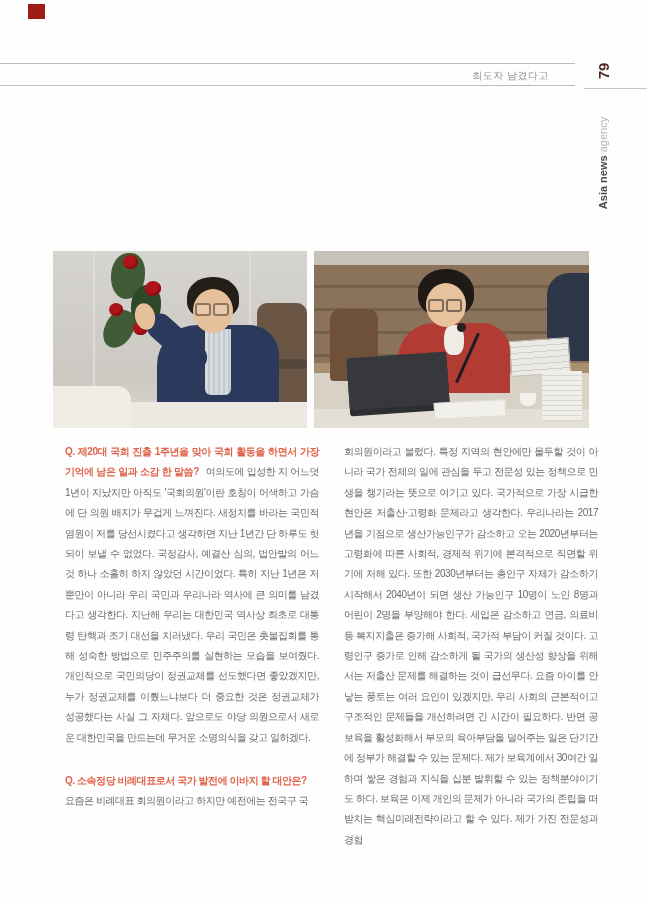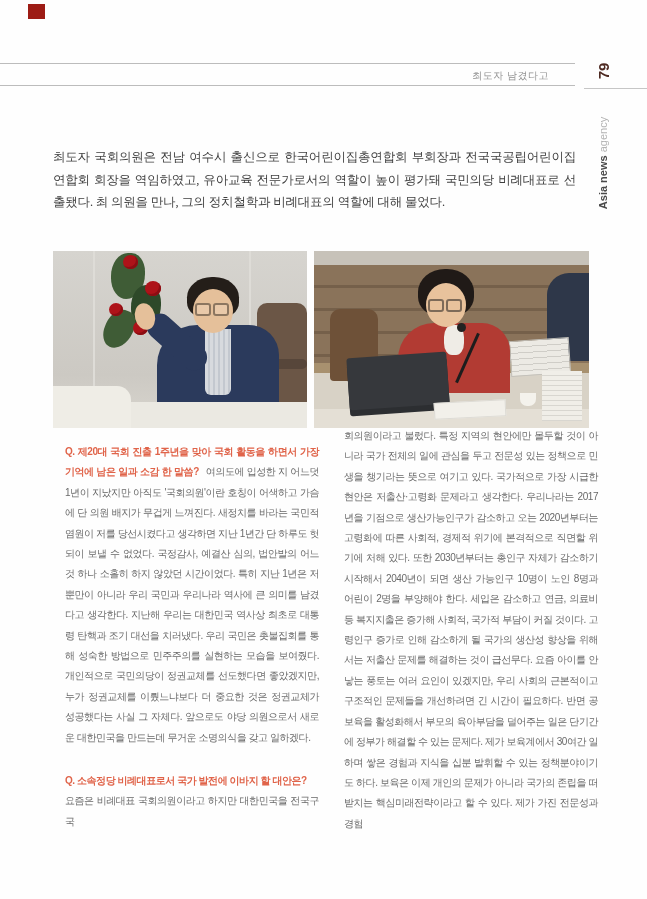--- a/index.html
+++ b/index.html
@@ -77,37 +77,36 @@
   .pr-paper-front{left:120px;top:150px;width:70px;height:15px;background:#f2f0ea;transform:rotate(-3deg);
                   border:1px solid #dcdad4;}
 
   
   .col{width:254px;font-size:10px;line-height:20.4px;letter-spacing:-0.45px;
        color:#696969;text-align:justify;margin-left:12px;}
   .col p{margin:0;}
   .qhead{color:#e0644a;font-weight:bold;margin-right:7px;}
   .col-left-q1{left:53px;top:442px;}
   .col-left-q2{left:53px;top:771px;}
-  .col-right{left:332px;top:426px;}
+  .col-right{left:332px;top:442px;}
 </style>
 </head>
 <body>
 
 <div class="page">
 
   <div class="abs corner-square"></div>
   <div class="abs rule rule-top"></div>
   <div class="abs header-label">최도자 남겼다고</div>
   <div class="abs rule rule-bottom"></div>
 
   <div class="abs pagenum">79</div>
   <div class="abs side-rule"></div>
   <div class="abs agency"><span class="bold">Asia news</span><span class="light"> agency</span></div>
 
-  <div class="abs intro">최도자 국회의원은 전남 여수시 출신으로 한국어린이집총연합회 부회장과 전국국공립어린이집연합회 회장을 역임하였고, 유아교육 전문가로서의 역할이 높이 평가돼 국민의당 비례대표로 선출됐다. 최 의원을 만나, 그의 정치철학과 비례대표의 역할에 대해 물었다.</div>
 
   <div class="abs photo photo-left">
     <div class="abs pl-seam" style="left:40px;"></div>
     <div class="abs pl-seam" style="left:196px;"></div>
     <div class="abs leaf" style="left:58px;top:2px;width:34px;height:46px;"></div>
     <div class="abs leaf leaf2" style="left:78px;top:34px;width:30px;height:44px;"></div>
     <div class="abs leaf" style="left:52px;top:58px;width:28px;height:40px;transform:rotate(24deg);"></div>
     <div class="abs rose" style="left:70px;top:4px;width:15px;height:14px;"></div>
     <div class="abs rose" style="left:92px;top:30px;width:16px;height:15px;"></div>
     <div class="abs rose" style="left:56px;top:52px;width:14px;height:13px;"></div>
@@ -147,20 +146,20 @@
     <div class="abs pr-mic-head"></div>
     <div class="abs pr-laptop"></div>
     <div class="abs pr-paper-front"></div>
   </div>
 
   <div class="abs col col-left-q1">
     <p><span class="qhead">Q. 제20대 국회 진출 1주년을 맞아 국회 활동을 하면서 가장 기억에 남은 일과 소감 한 말씀?</span><span>여의도에 입성한 지 어느덧 1년이 지났지만 아직도 '국회의원'이란 호칭이 어색하고 가슴에 단 의원 배지가 무겁게 느껴진다. 새정치를 바라는 국민적 염원이 저를 당선시켰다고 생각하면 지난 1년간 단 하루도 헛되이 보낼 수 없었다. 국정감사, 예결산 심의, 법안발의 어느 것 하나 소홀히 하지 않았던 시간이었다. 특히 지난 1년은 저뿐만이 아니라 우리 국민과 우리나라 역사에 큰 의미를 남겼다고 생각한다. 지난해 우리는 대한민국 역사상 최초로 대통령 탄핵과 조기 대선을 치러냈다. 우리 국민은 촛불집회를 통해 성숙한 방법으로 민주주의를 실현하는 모습을 보여줬다. 개인적으로 국민의당이 정권교체를 선도했다면 좋았겠지만, 누가 정권교체를 이뤘느냐보다 더 중요한 것은 정권교체가 성공했다는 사실 그 자체다. 앞으로도 야당 의원으로서 새로운 대한민국을 만드는데 무거운 소명의식을 갖고 일하겠다.</span></p>
   </div>
   <div class="abs col col-left-q2">
     <p class="qhead">Q. 소속정당 비례대표로서 국가 발전에 이바지 할 대안은?</p>
-    <p>요즘은 비례대표 국회의원이라고 하지만 대한민국을 전국구 국</p>
+    <p>요즘은 비례대표 회의원이라고 하지만 예전에는 전국구 국</p>
   </div>
 
   <div class="abs col col-right">
     <p>회의원이라고 불렀다. 특정 지역의 현안에만 몰두할 것이 아니라 국가 전체의 일에 관심을 두고 전문성 있는 정책으로 민생을 챙기라는 뜻으로 여기고 있다. 국가적으로 가장 시급한 현안은 저출산·고령화 문제라고 생각한다. 우리나라는 2017년을 기점으로 생산가능인구가 감소하고 오는 2020년부터는 고령화에 따른 사회적, 경제적 위기에 본격적으로 직면할 위기에 처해 있다. 또한 2030년부터는 총인구 자체가 감소하기 시작해서 2040년이 되면 생산 가능인구 10명이 노인 8명과 어린이 2명을 부양해야 한다. 세입은 감소하고 연금, 의료비 등 복지지출은 증가해 사회적, 국가적 부담이 커질 것이다. 고령인구 증가로 인해 감소하게 될 국가의 생산성 향상을 위해서는 저출산 문제를 해결하는 것이 급선무다. 요즘 아이를 안 낳는 풍토는 여러 요인이 있겠지만, 우리 사회의 근본적이고 구조적인 문제들을 개선하려면 긴 시간이 필요하다. 반면 공보육을 활성화해서 부모의 육아부담을 덜어주는 일은 단기간에 정부가 해결할 수 있는 문제다. 제가 보육계에서 30여간 일하며 쌓은 경험과 지식을 십분 발휘할 수 있는 정책분야이기도 하다. 보육은 이제 개인의 문제가 아니라 국가의 존립을 떠받치는 핵심미래전략이라고 할 수 있다. 제가 가진 전문성과 경험</p>
   </div>
 
 </div>
 
 </body></html>

